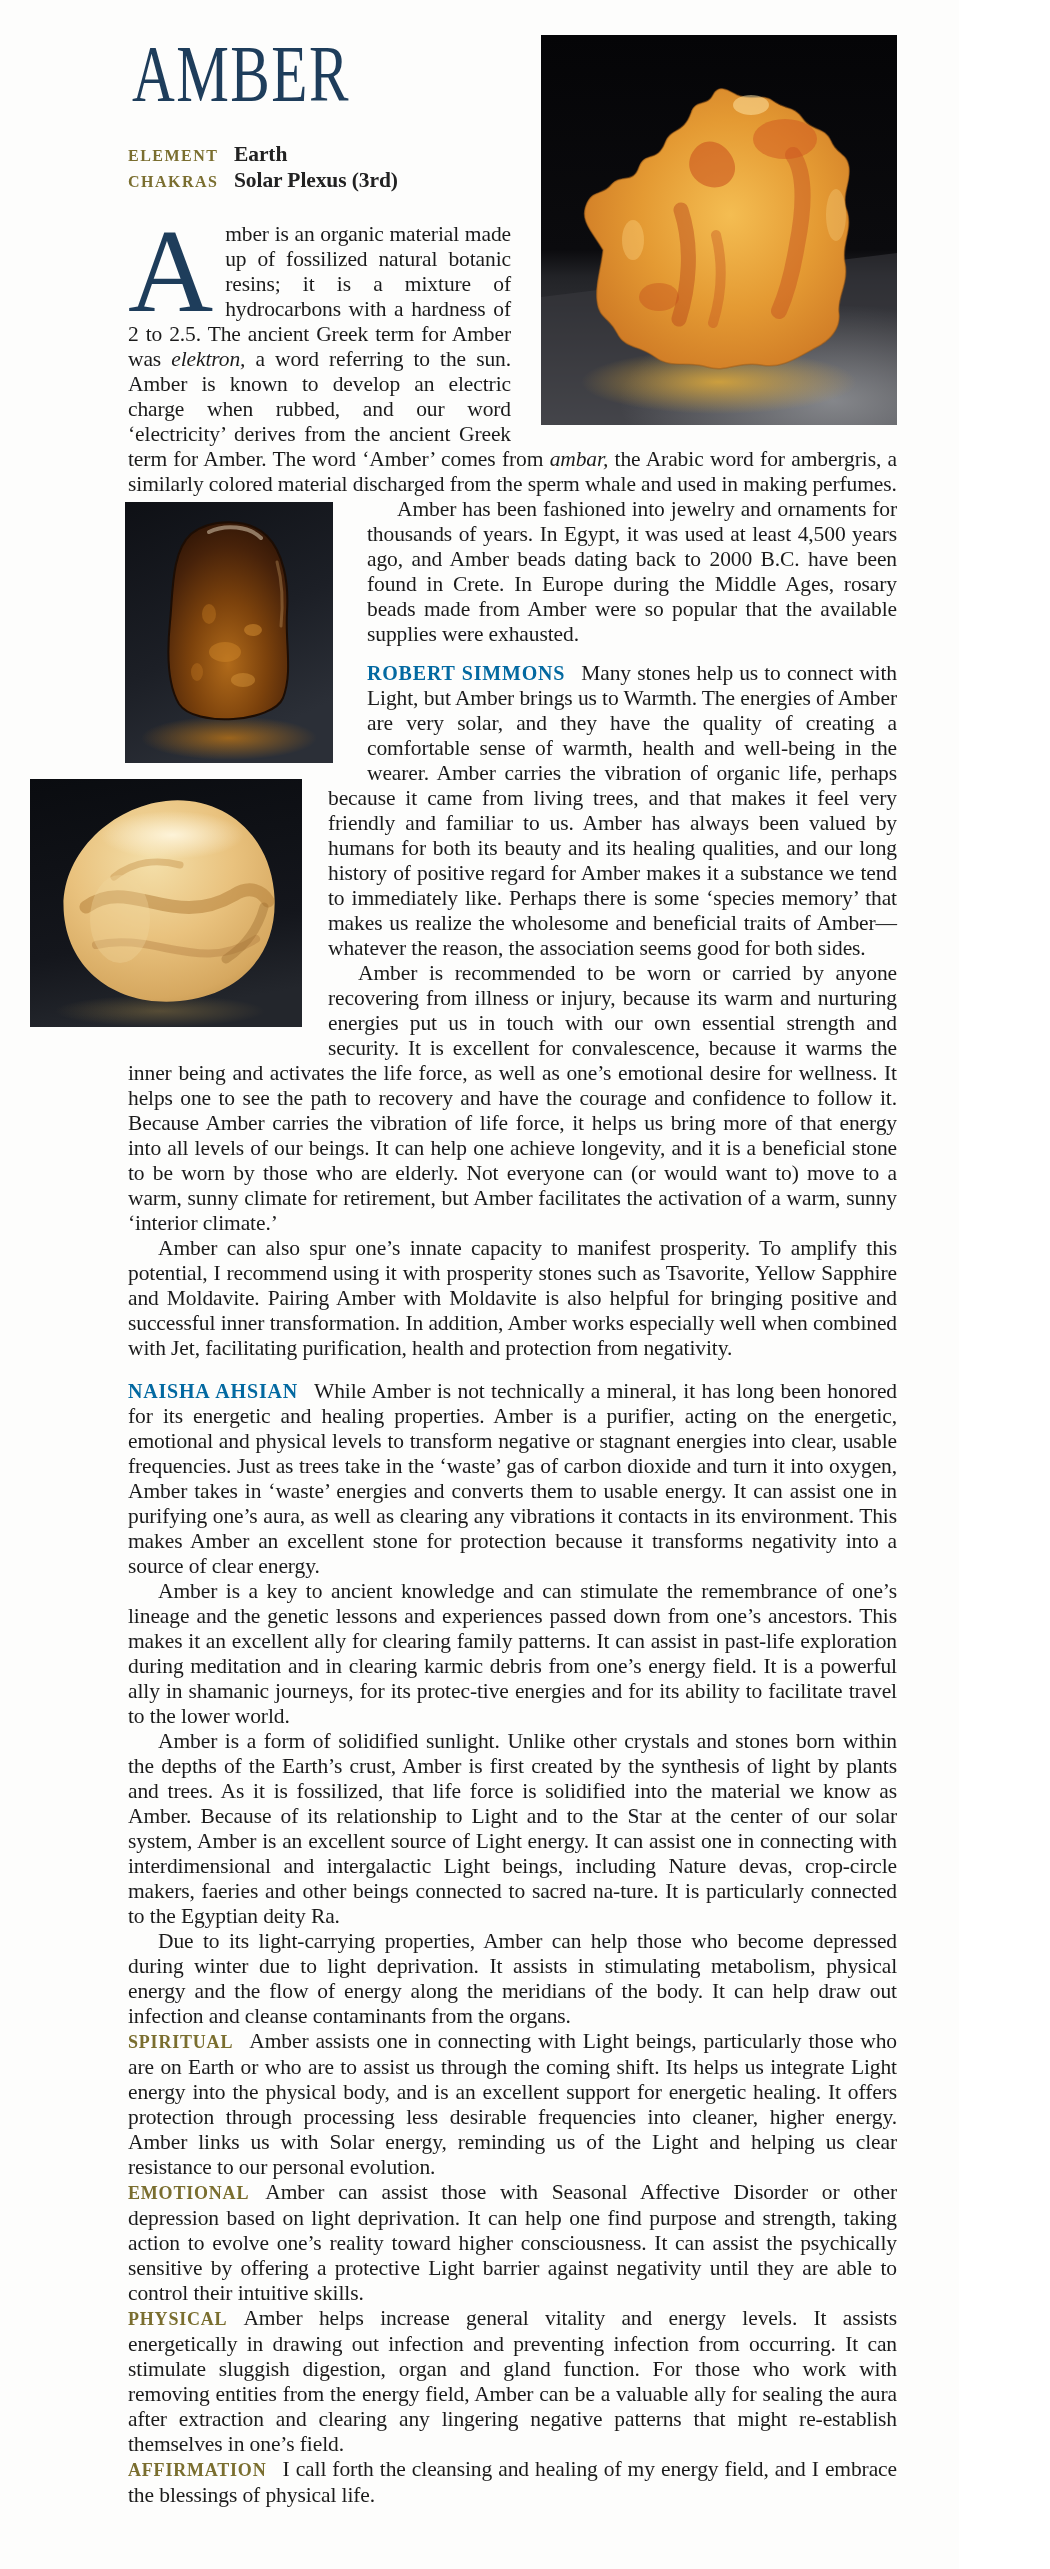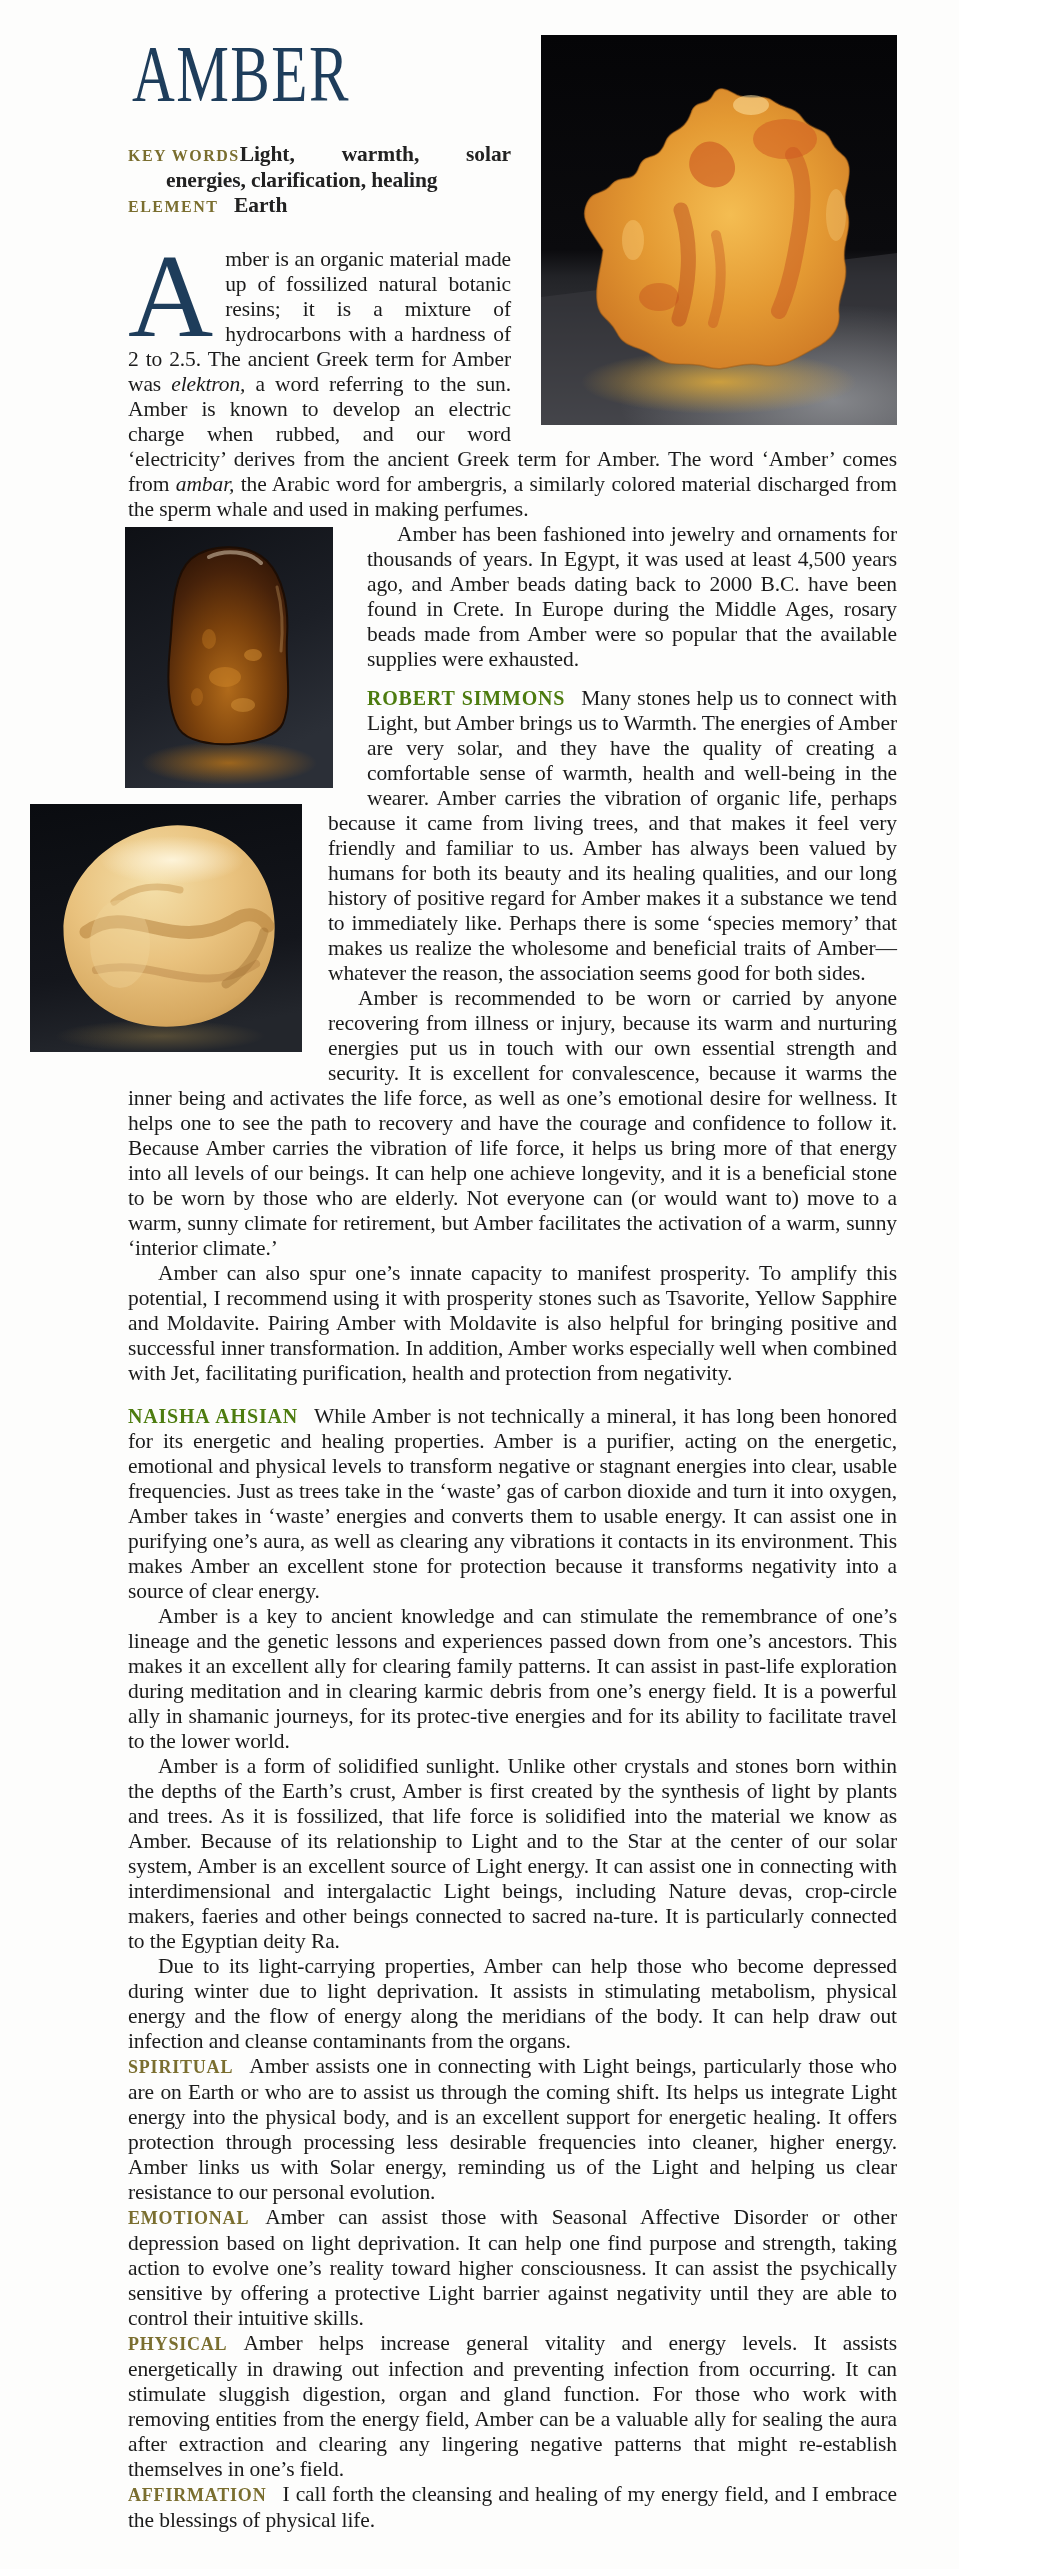--- a/index.html
+++ b/index.html
@@ -66,21 +66,21 @@
     font-weight:400;
   }
   .it{font-style:italic;}
   .head{
     font-weight:bold;
     font-size:20px;
     letter-spacing:0.8px;
     margin-right:16px;
     white-space:nowrap;
   }
-  .head-red{color:#4d7c0f;}
+  .head-red{color:#0369a1;}
   .head-olive{color:#7a6e2f;font-size:18px;}
   
   figure{margin:0;padding:0;display:block;}
   figure svg{display:block;}
   .fig1{float:right;width:356px;height:390px;margin:15px 0 18px 30px;}
   .fig2{float:left;width:208px;height:261px;margin:5px 34px 10px -3px;}
   .fig3{float:left;clear:left;width:272px;height:248px;margin:6px 26px 14px -98px;}
 </style>
 </head>
 <body>
@@ -130,22 +130,22 @@
       <ellipse cx="118" cy="262" rx="20" ry="14" fill="#c24a1c" opacity="0.4"></ellipse>
       <ellipse cx="210" cy="70" rx="18" ry="10" fill="#ffe7a8" opacity="0.5"></ellipse>
       <ellipse cx="92" cy="205" rx="11" ry="20" fill="#ffd98a" opacity="0.35"></ellipse>
       <ellipse cx="295" cy="180" rx="10" ry="26" fill="#f7d080" opacity="0.35"></ellipse>
     </svg>
   </figure>
 
   <h1 class="title">AMBER</h1>
 
   <div class="attrs">
-    <p class="attr-row"><span class="attr-label">KEY WORDS</span><span>Light, warmth, solar energies, clarification, healing</span></p>
     <p class="attr-row"><span class="attr-label">ELEMENT</span><span>Earth</span></p>
+    <p class="attr-row"><span class="attr-label">CHAKRAS</span><span>Solar Plexus (3rd)</span></p>
   </div>
 
   <p class="intro"><span class="dropcap">A</span><span>mber is an organic material made up of fossilized natural botanic resins; it is a mixture of hydrocarbons with a hardness of 2 to 2.5. The ancient Greek term for Amber was </span><span class="it">elektron,</span><span> a word referring to the sun. Amber is known to develop an electric charge when rubbed, and our word ‘electricity’ derives from the ancient Greek term for Amber. The word ‘Amber’ comes from </span><span class="it">ambar,</span><span> the Arabic word for ambergris, a similarly colored material discharged from the sperm whale and used in making perfumes.</span></p>
 
 
   <figure class="fig2">
     <svg width="208" height="261" viewBox="0 0 208 261" xmlns="http://www.w3.org/2000/svg">
       <defs>
         <linearGradient id="bg2" x1="0" y1="0" x2="0.4" y2="1">
           <stop offset="0" stop-color="#0e1015"></stop>

